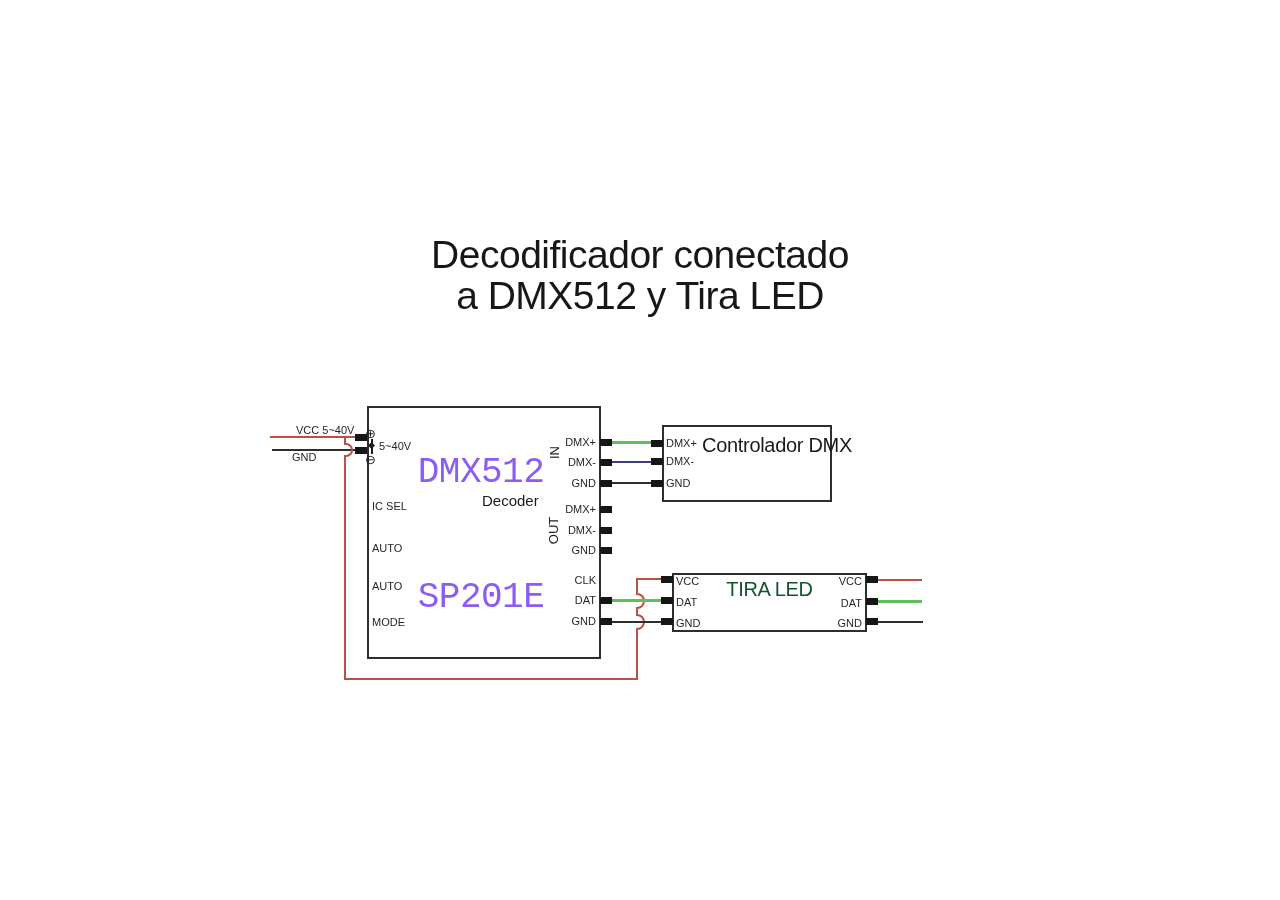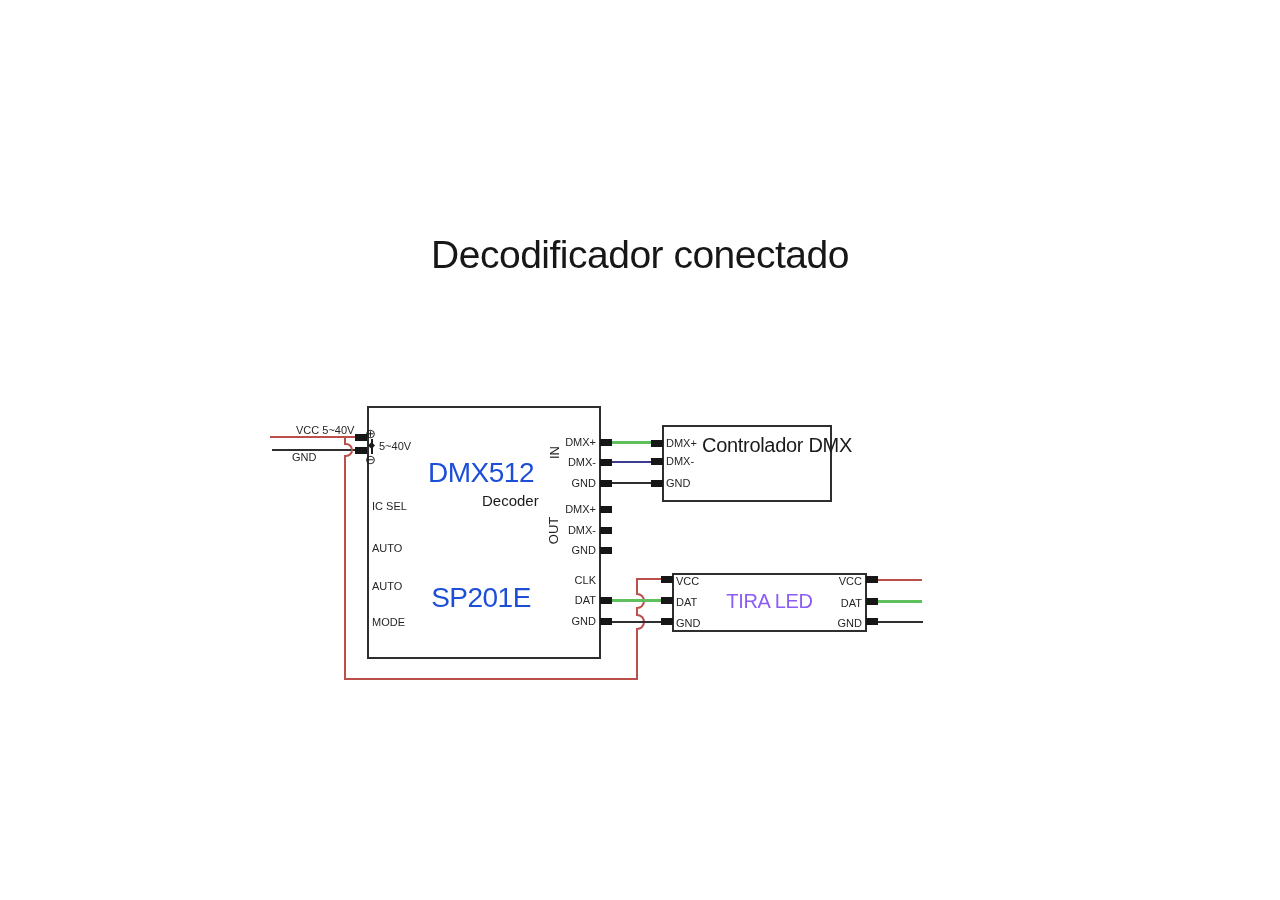--- a/index.html
+++ b/index.html
@@ -12,46 +12,47 @@
     font-size:39px;line-height:41px;letter-spacing:-0.5px;color:#171717;font-weight:400;}
   
   .box{position:absolute;border:2px solid #2e2e2e;background:#ffffff;box-sizing:border-box;}
   #decoder{left:367px;top:406px;width:234px;height:253px;}
   #ctrl{left:662px;top:425px;width:170px;height:77px;}
   #tira{left:672px;top:573px;width:195px;height:59px;}
   
   .pin{position:absolute;font-size:11px;line-height:11px;color:#262626;white-space:nowrap;}
   .pin.r{right:3px;text-align:right;}
   .lbl{position:absolute;font-size:11px;line-height:11px;color:#262626;white-space:nowrap;}
-  .big{position:absolute;font-size:28px;line-height:38px;letter-spacing:-0.5px;color:#1d4ed8;
-    text-align:center;white-space:nowrap;}
+  .big{position:absolute;font-size:36px;line-height:38px;letter-spacing:-0.5px;color:#8b5cf6;
+    text-align:center;white-space:nowrap;font-family:Liberation Mono, monospace;}
   .sub{position:absolute;font-size:15px;line-height:15px;font-weight:400;color:#1b1b1b;white-space:nowrap;}
   .rot{position:absolute;font-size:13px;line-height:13px;color:#222;transform:rotate(-90deg);
     transform-origin:center;text-align:center;white-space:nowrap;}
   .ctrl-name{position:absolute;left:38px;right:2px;top:8px;text-align:center;
     font-size:20px;line-height:20px;letter-spacing:-0.3px;color:#1b1b1b;white-space:nowrap;}
-  .tira-name{position:absolute;left:0;right:0;top:16px;text-align:center;
-    font-size:20px;line-height:21px;letter-spacing:-0.3px;color:#8b5cf6;white-space:nowrap;}
+  .tira-name{position:absolute;left:0;right:0;top:4px;text-align:center;
+    font-size:20px;line-height:21px;letter-spacing:-0.3px;color:#14532d;white-space:nowrap;}
   
   .wire{position:absolute;}
   .sq{position:absolute;width:12px;height:7px;}
   .arc{position:absolute;box-sizing:border-box;border:2px solid #bb4f4a;background:transparent;}
   .arc.rb{border-left:0;border-radius:0 9px 9px 0;}
   
   .psym{position:absolute;font-family:"DejaVu Sans",sans-serif;font-size:13px;line-height:13px;color:#1b1b1b;}
   .pline{position:absolute;background:#1b1b1b;}
   .pdiamond{position:absolute;width:5px;height:5px;background:#1b1b1b;transform:rotate(45deg);}
 </style>
 </head>
 <body>
 
 <div id="canvas">
 
   <div id="title">
     <div>Decodificador conectado</div>
+    <div>a DMX512 y Tira LED</div>
   </div>
 
   <span class="lbl" style="left:296px;top:425px;">VCC 5~40V</span>
   <span class="lbl" style="left:292px;top:452px;">GND</span>
 
   <div class="wire" style="left: 270px; top: 436px; width: 86px; height: 2px; background-color: rgb(187, 79, 74);"></div>
   <div class="wire" style="left: 272px; top: 449px; width: 84px; height: 2px; background-color: rgb(46, 46, 46);"></div>
 
   <div class="wire" style="left: 344px; top: 436px; width: 2px; height: 7px; background-color: rgb(187, 79, 74);"></div>
   <div class="arc rb" style="left: 344px; top: 443px; width: 9px; height: 14px; border-color: rgb(187, 79, 74);"></div>

